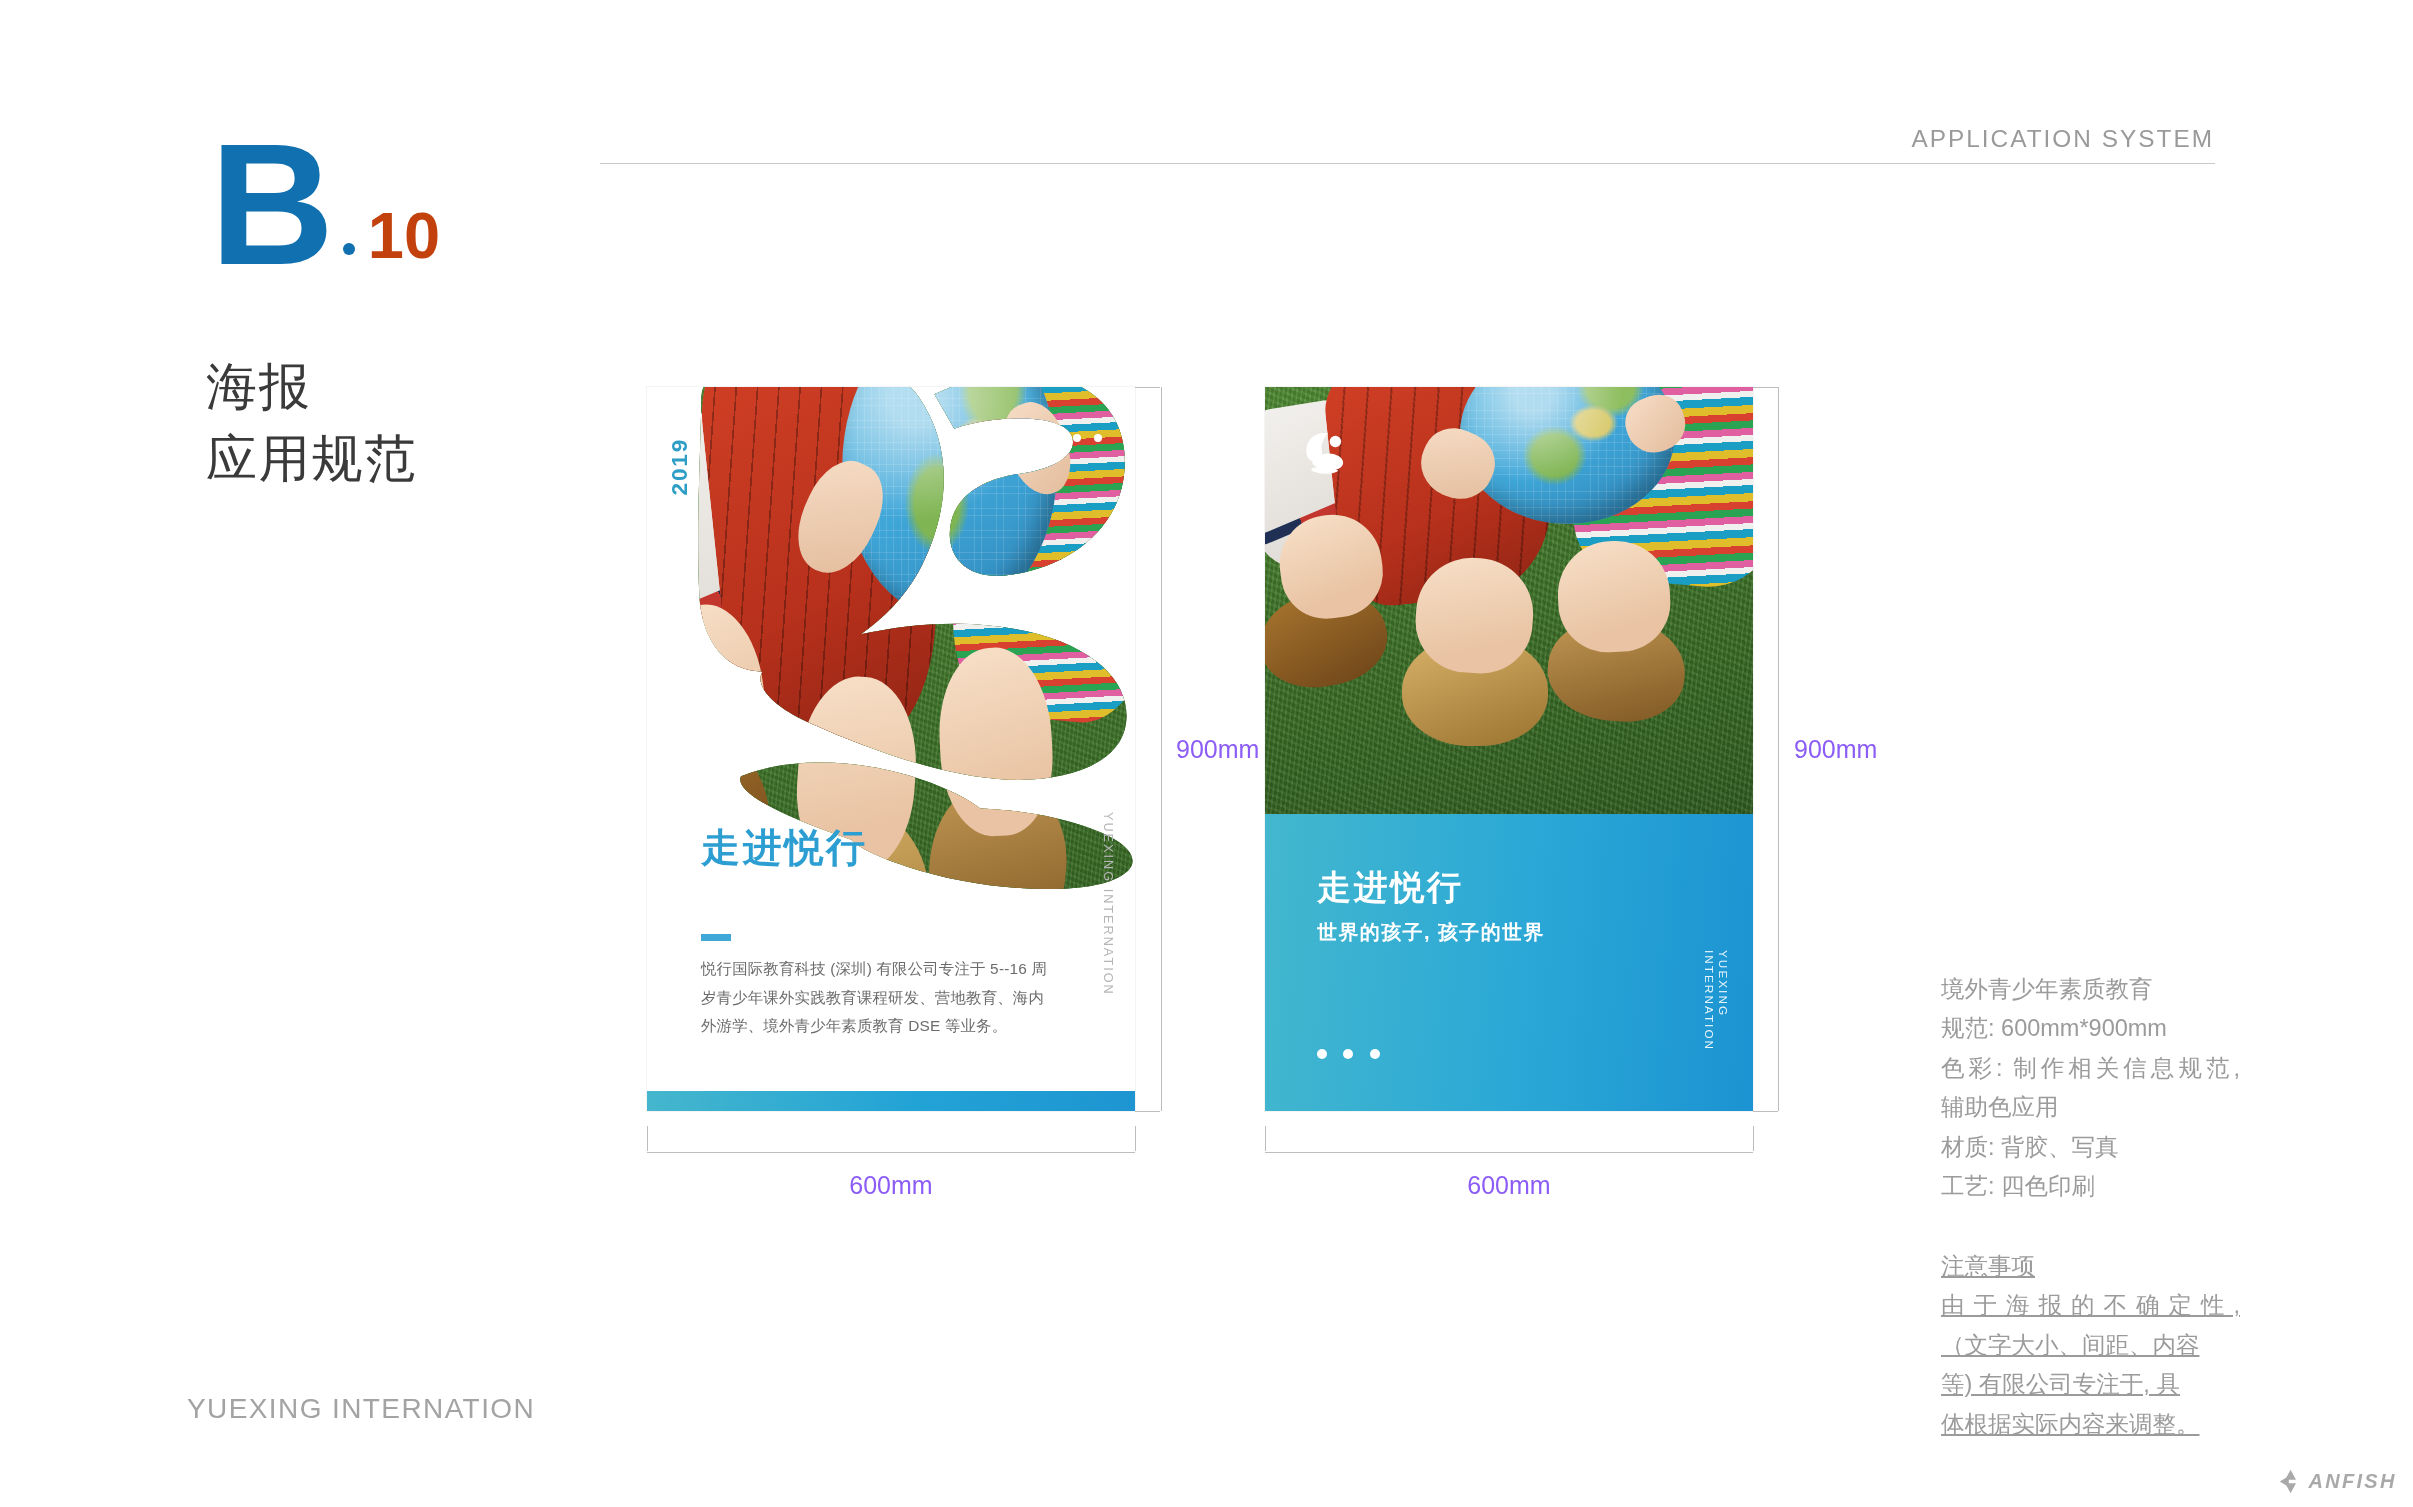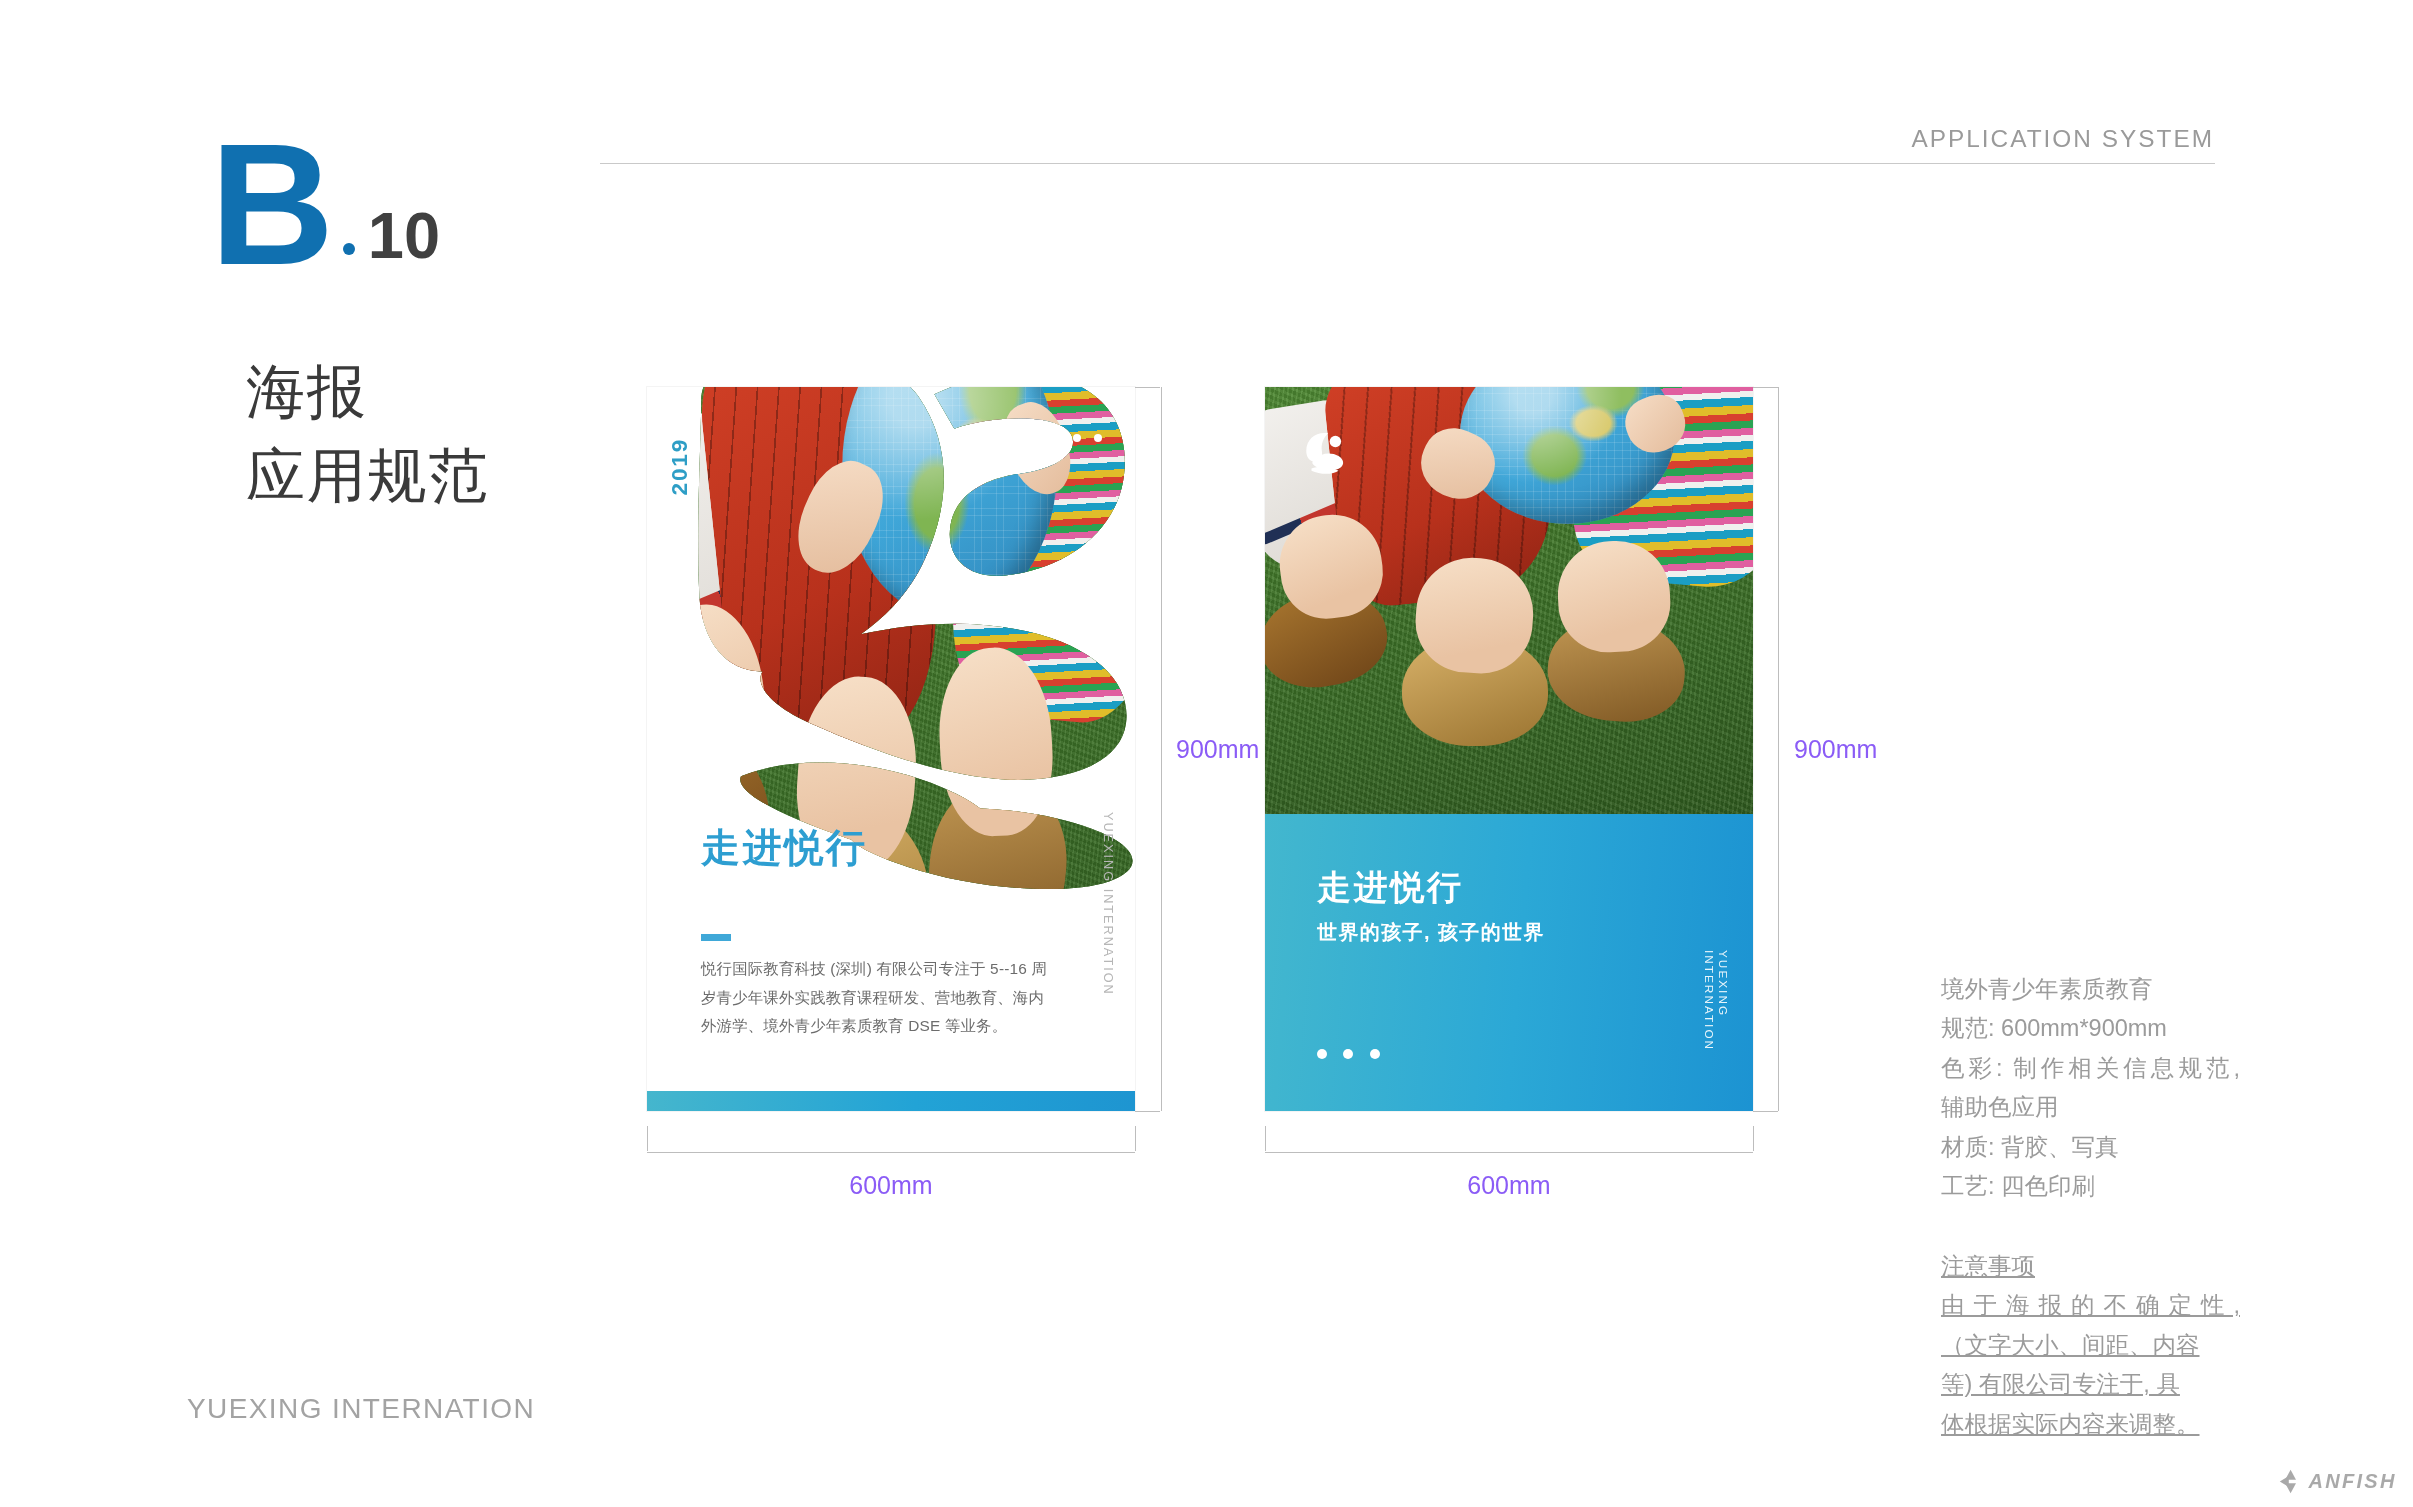--- a/index.html
+++ b/index.html
@@ -30,30 +30,29 @@
   }
   #section-letter{
     font-size:172px;line-height:0.82;font-weight:700;color:#1070b0;
     letter-spacing:-3.6px;
   }
   #section-dot{
     width:11.8px;height:11.8px;border-radius:50%;background:#1070b0;
     margin:0 12.7px 20px 12.7px;
   }
   #section-number{
-    font-size:65px;line-height:1;font-weight:700;color:#404040;
+    font-size:65px;line-height:1;font-weight:700;color:#c2410c;
     margin-bottom:7.2px;letter-spacing:0px;
   }
 
   
   #section-title-cn{
     position:absolute;left:206px;top:351px;
-    font-size:59px;line-height:1.42;color:#3a3a3a;font-weight:500;
+    font-size:51px;line-height:1.42;color:#3a3a3a;font-weight:500;
     letter-spacing:1.8px;
-    margin-left:40px;
   }
   #section-title-cn div{white-space:nowrap;}
 
   
   #footer-brand{
     position:absolute;left:187px;top:1393px;
     font-size:28px;letter-spacing:1.4px;color:#a3a3a3;font-weight:400;
   }
   #watermark{
     position:absolute;right:16.3px;bottom:12.7px;

